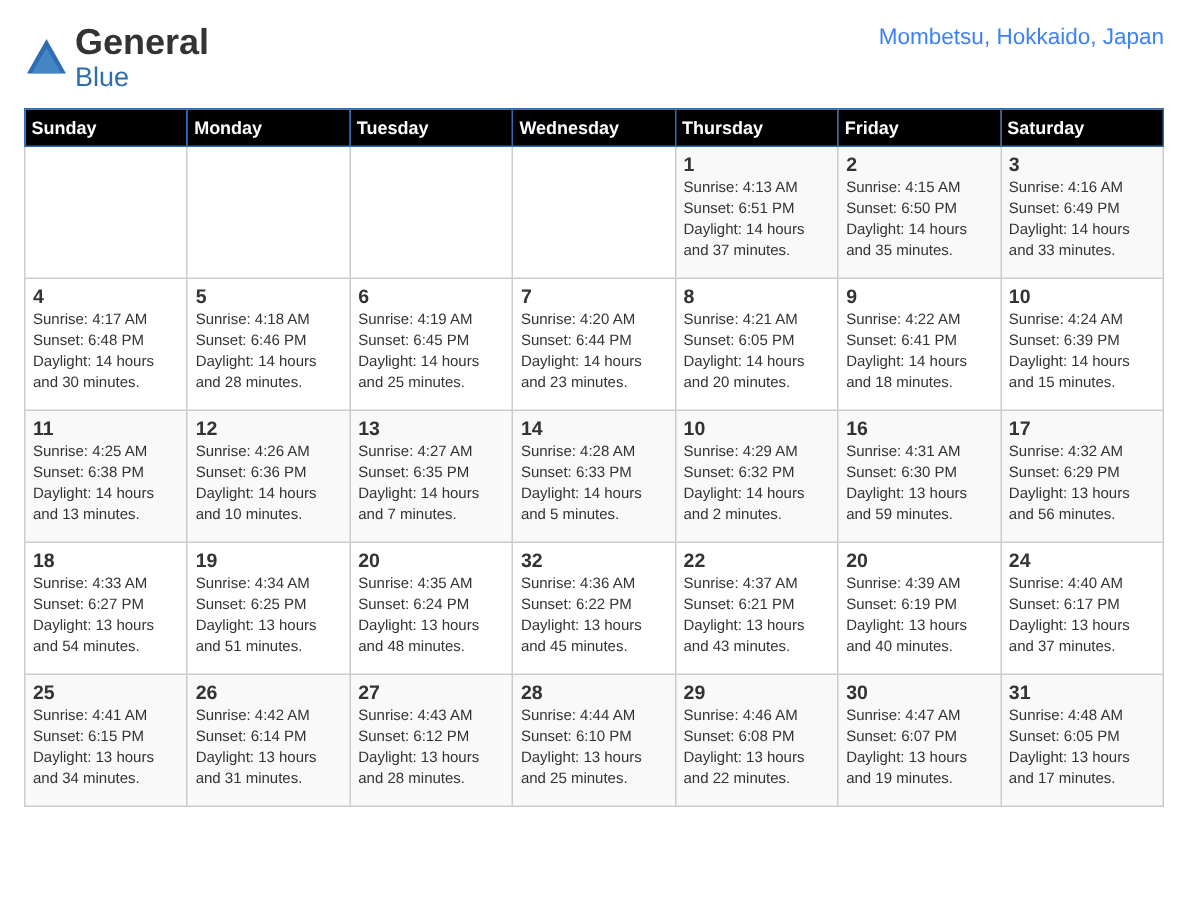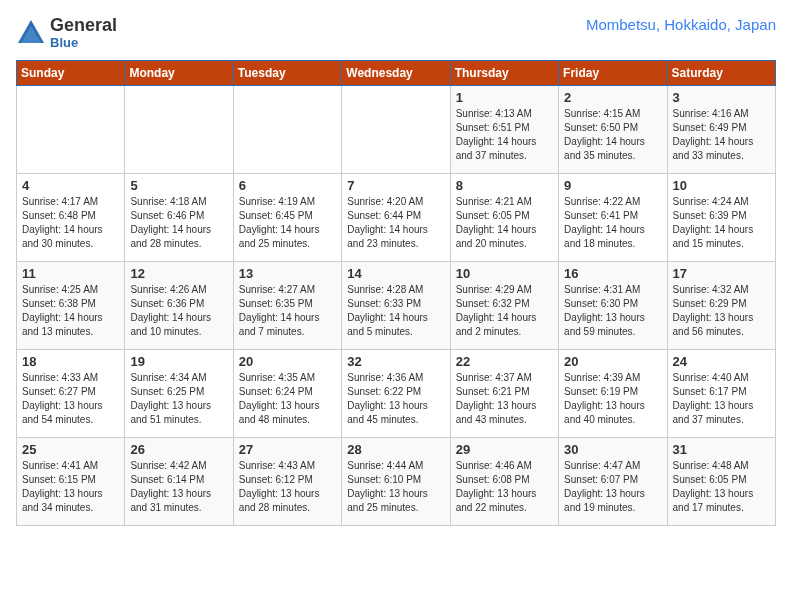--- a/index.html
+++ b/index.html
@@ -19,27 +19,27 @@
     .logo {
       display: flex;
       align-items: center;
     }
     .logo-text {
       display: flex;
       flex-direction: column;
       line-height: 1.1;
     }
     .logo-general {
+      font-size: 24px;
+      font-weight: bold;
+      color: #333;
+    }
+    .logo-blue {
       font-size: 18px;
-      font-weight: bold;
-      color: #333;
-    }
-    .logo-blue {
-      font-size: 13px;
-      font-weight: bold;
+      font-weight: normal;
       color: #2e6db4;
     }
     .logo-icon {
       width: 30px;
       height: 30px;
       margin-right: 4px;
     }
     .title-section {
       text-align: right;
     }
@@ -51,21 +51,21 @@
     .location {
       font-size: 15px;
       color: #3b82f6;
     }
     table {
       width: 100%;
       border-collapse: collapse;
       table-layout: fixed;
     }
     thead tr th {
-      background: #c2410c;
+      background: #000000;
       color: #fff;
       font-size: 12px;
       font-weight: bold;
       padding: 5px 4px;
       text-align: left;
       border: 1px solid #2e6db4;
     }
     tbody tr td {
       border: 1px solid #ccc;
       vertical-align: top;

